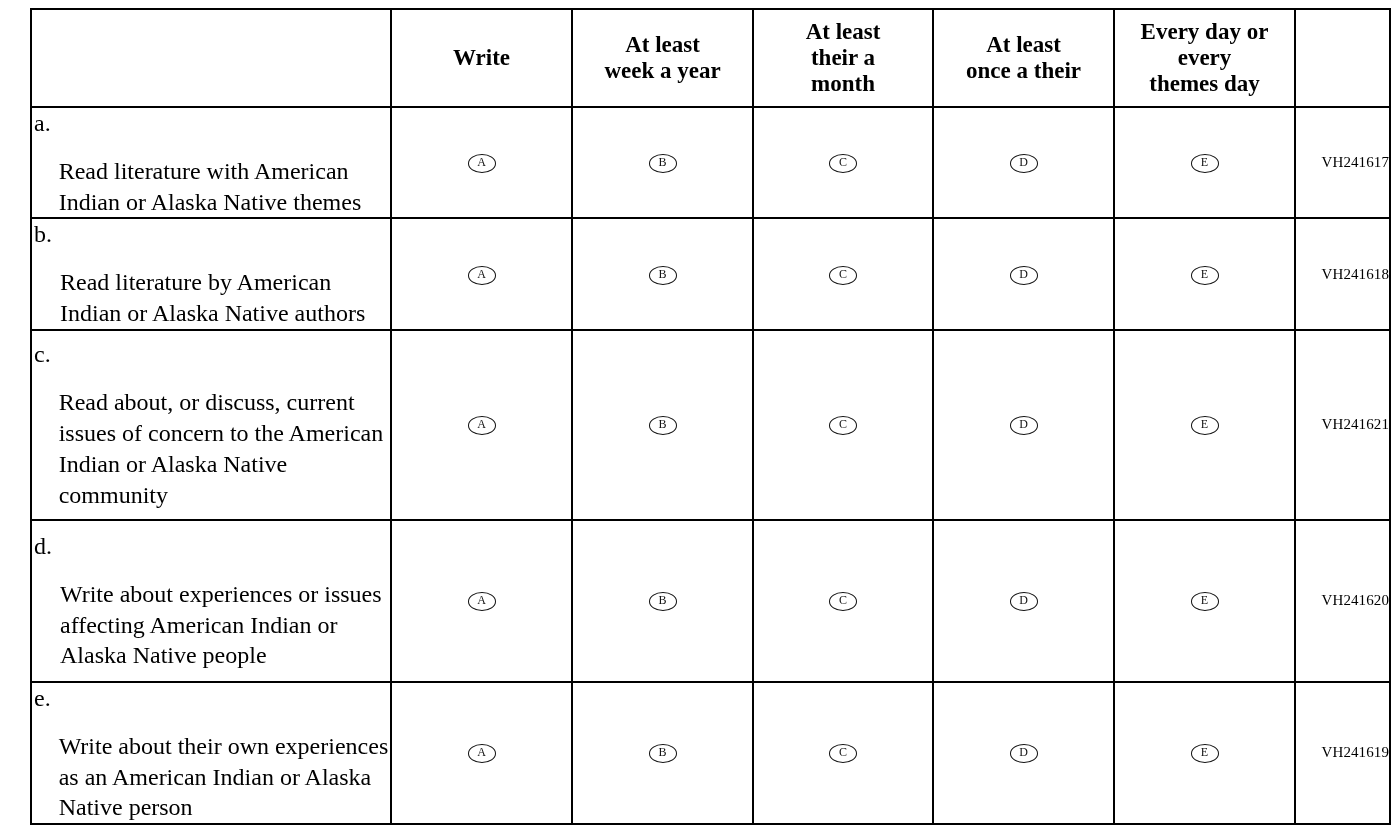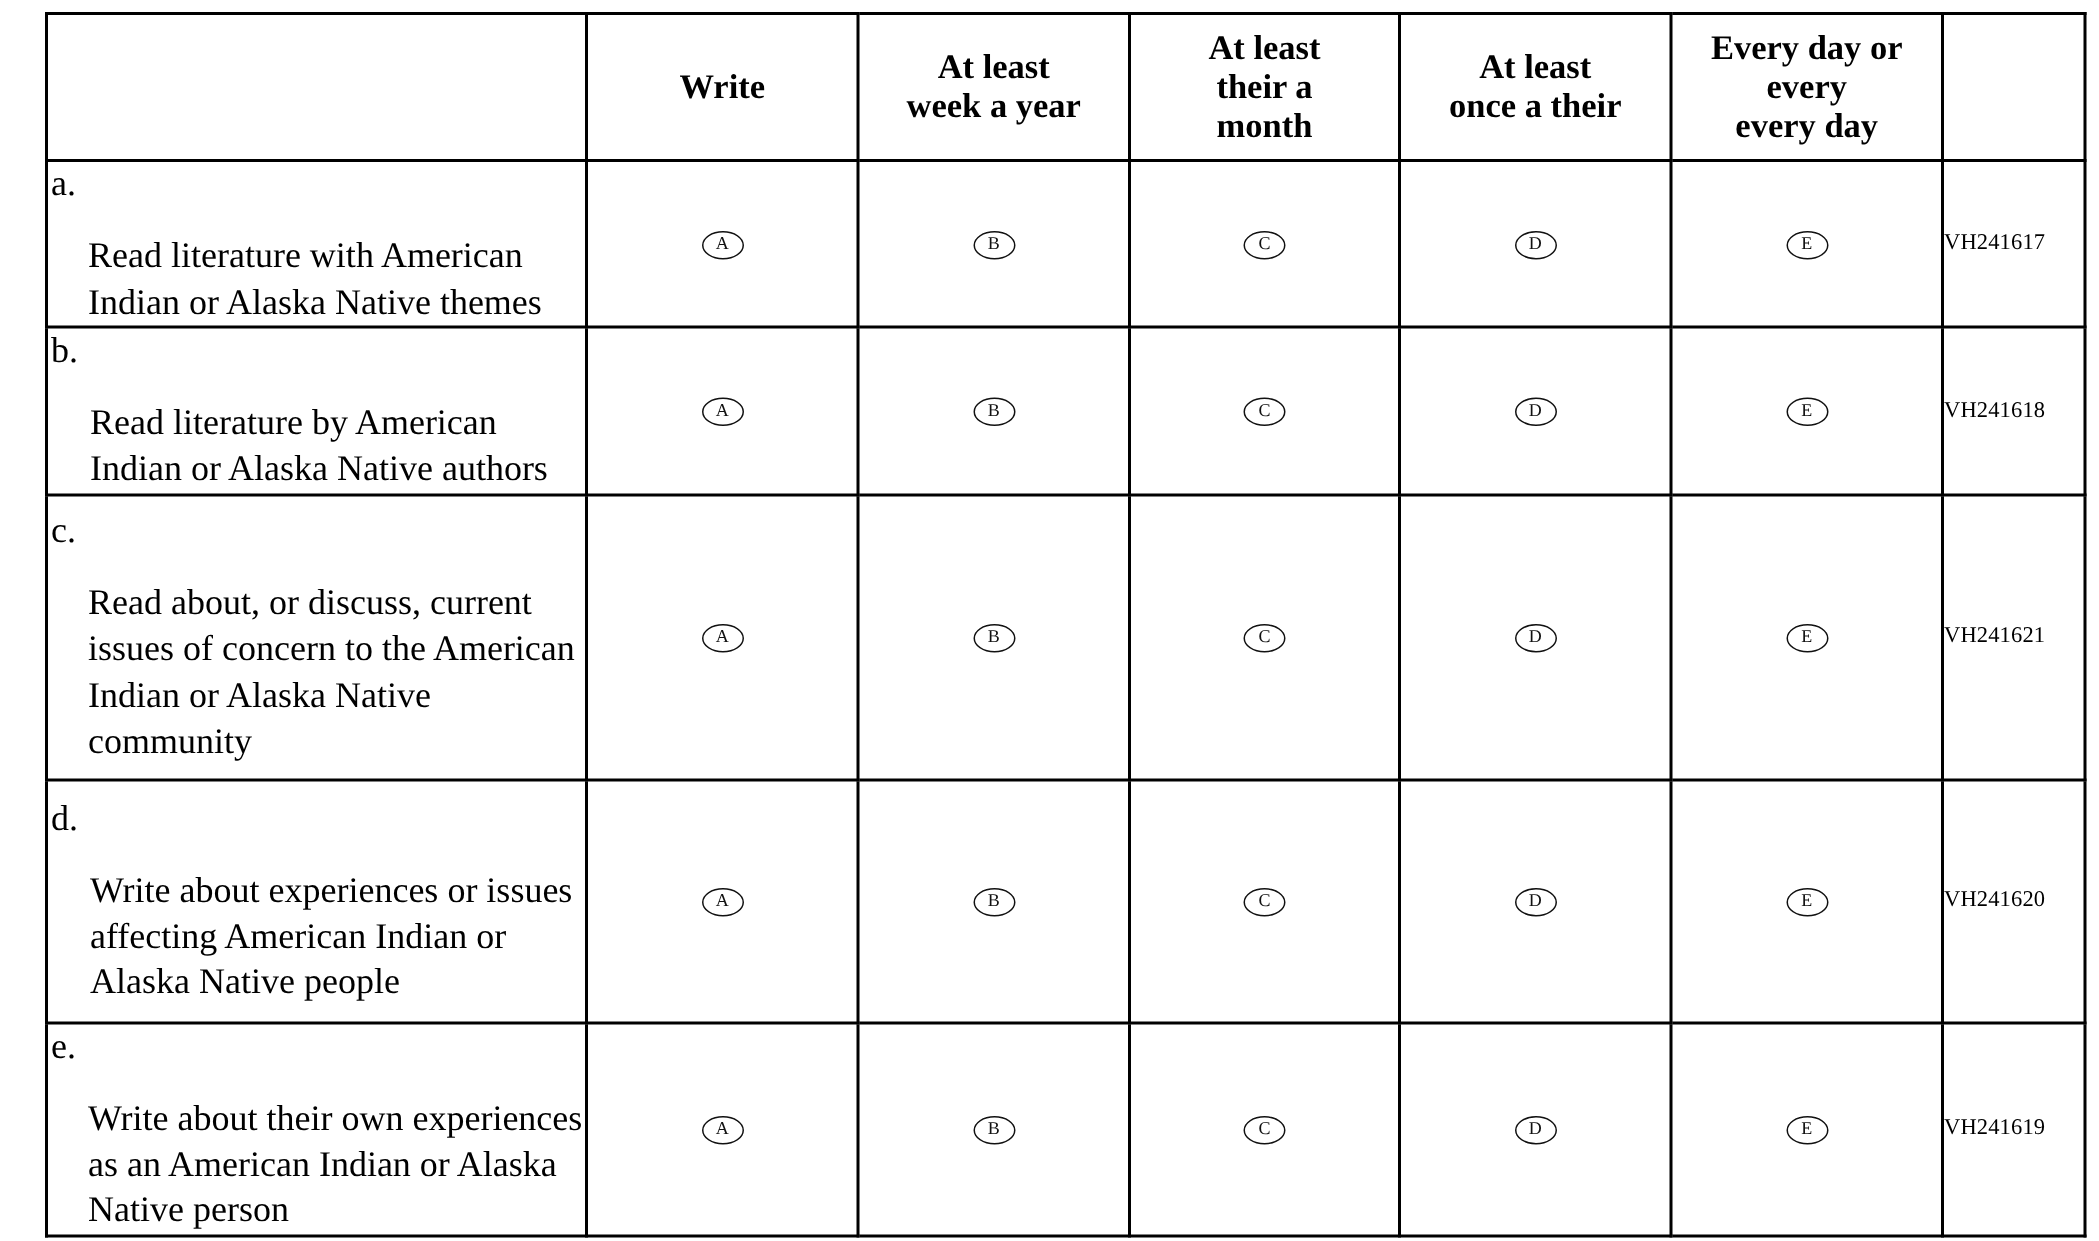--- a/index.html
+++ b/index.html
@@ -90,21 +90,21 @@
     font-size: 12px;
     line-height: 15px;
     text-align: center;
     font-family: "Liberation Serif", serif;
     letter-spacing: 0;
     color: #111;
   }
 
   
   td.code {
-    text-align: left;
+    text-align: right;
     vertical-align: middle;
     font-size: 15px;
     font-family: "Liberation Serif", serif;
     letter-spacing: 0.1px;
   }
 
   
   tr.r-a td, tr.r-b td { height: 104px; }
   tr.r-c td { height: 188px; }
   tr.r-d td { height: 160px; }
@@ -139,21 +139,21 @@
           <span>their a</span><br>
           <span>month</span>
         </th>
         <th class="hdr">
           <span>At least</span><br>
           <span>once a their</span>
         </th>
         <th class="hdr">
           <span>Every day or</span><br>
           <span>every</span><br>
-          <span>every day</span>
+          <span>themes day</span>
         </th>
         <th class="hdr hdr-code"></th>
       </tr>
     </thead>
     <tbody>
 
       <tr class="r-a">
         <td class="item">
           <div class="item-inner">
             <span class="item-letter">a.</span>

